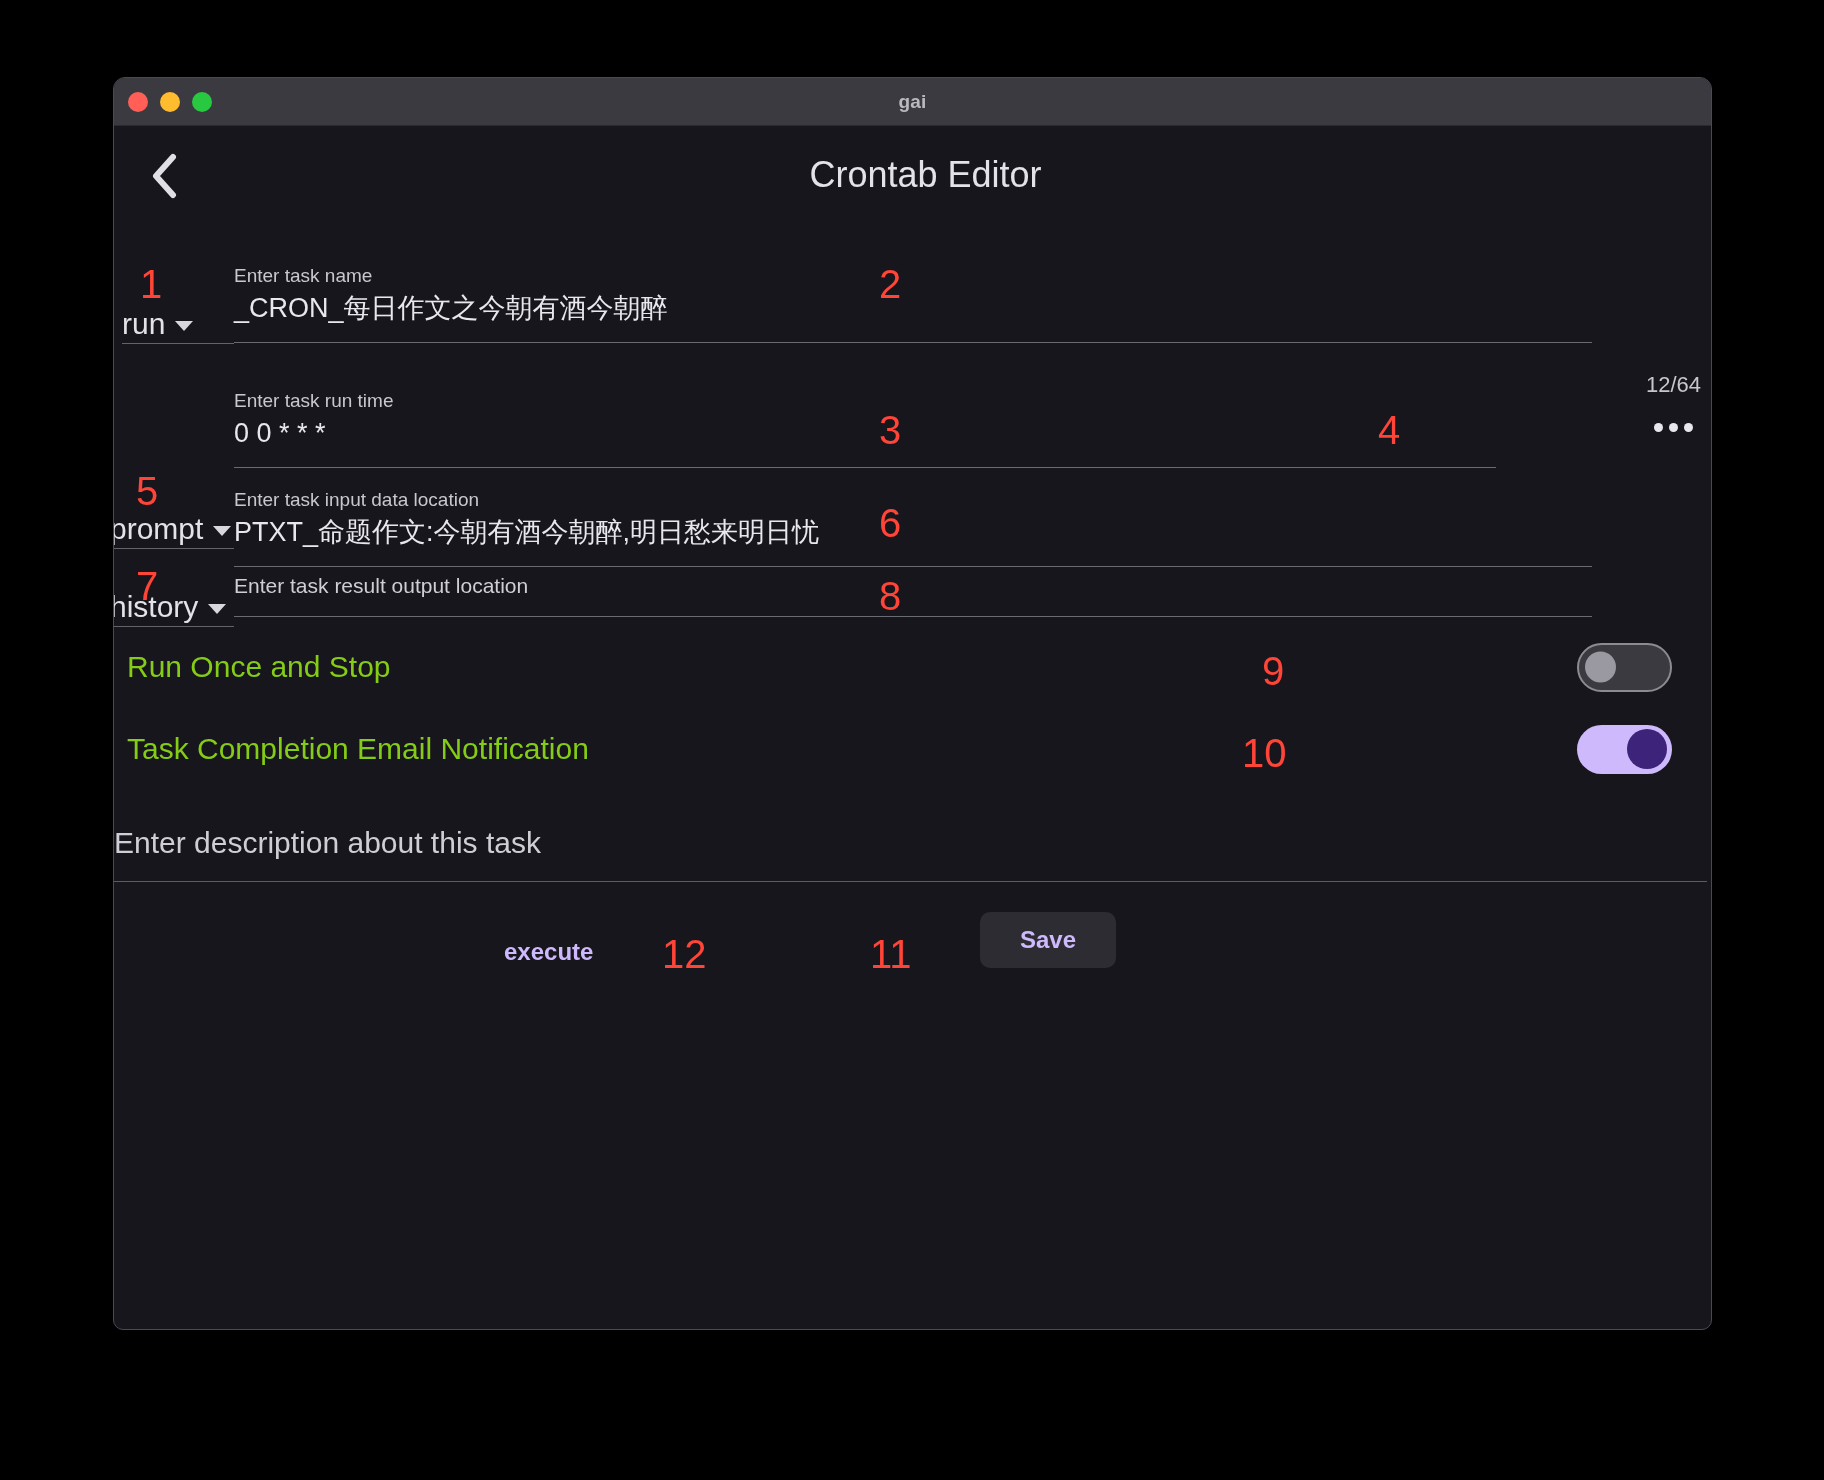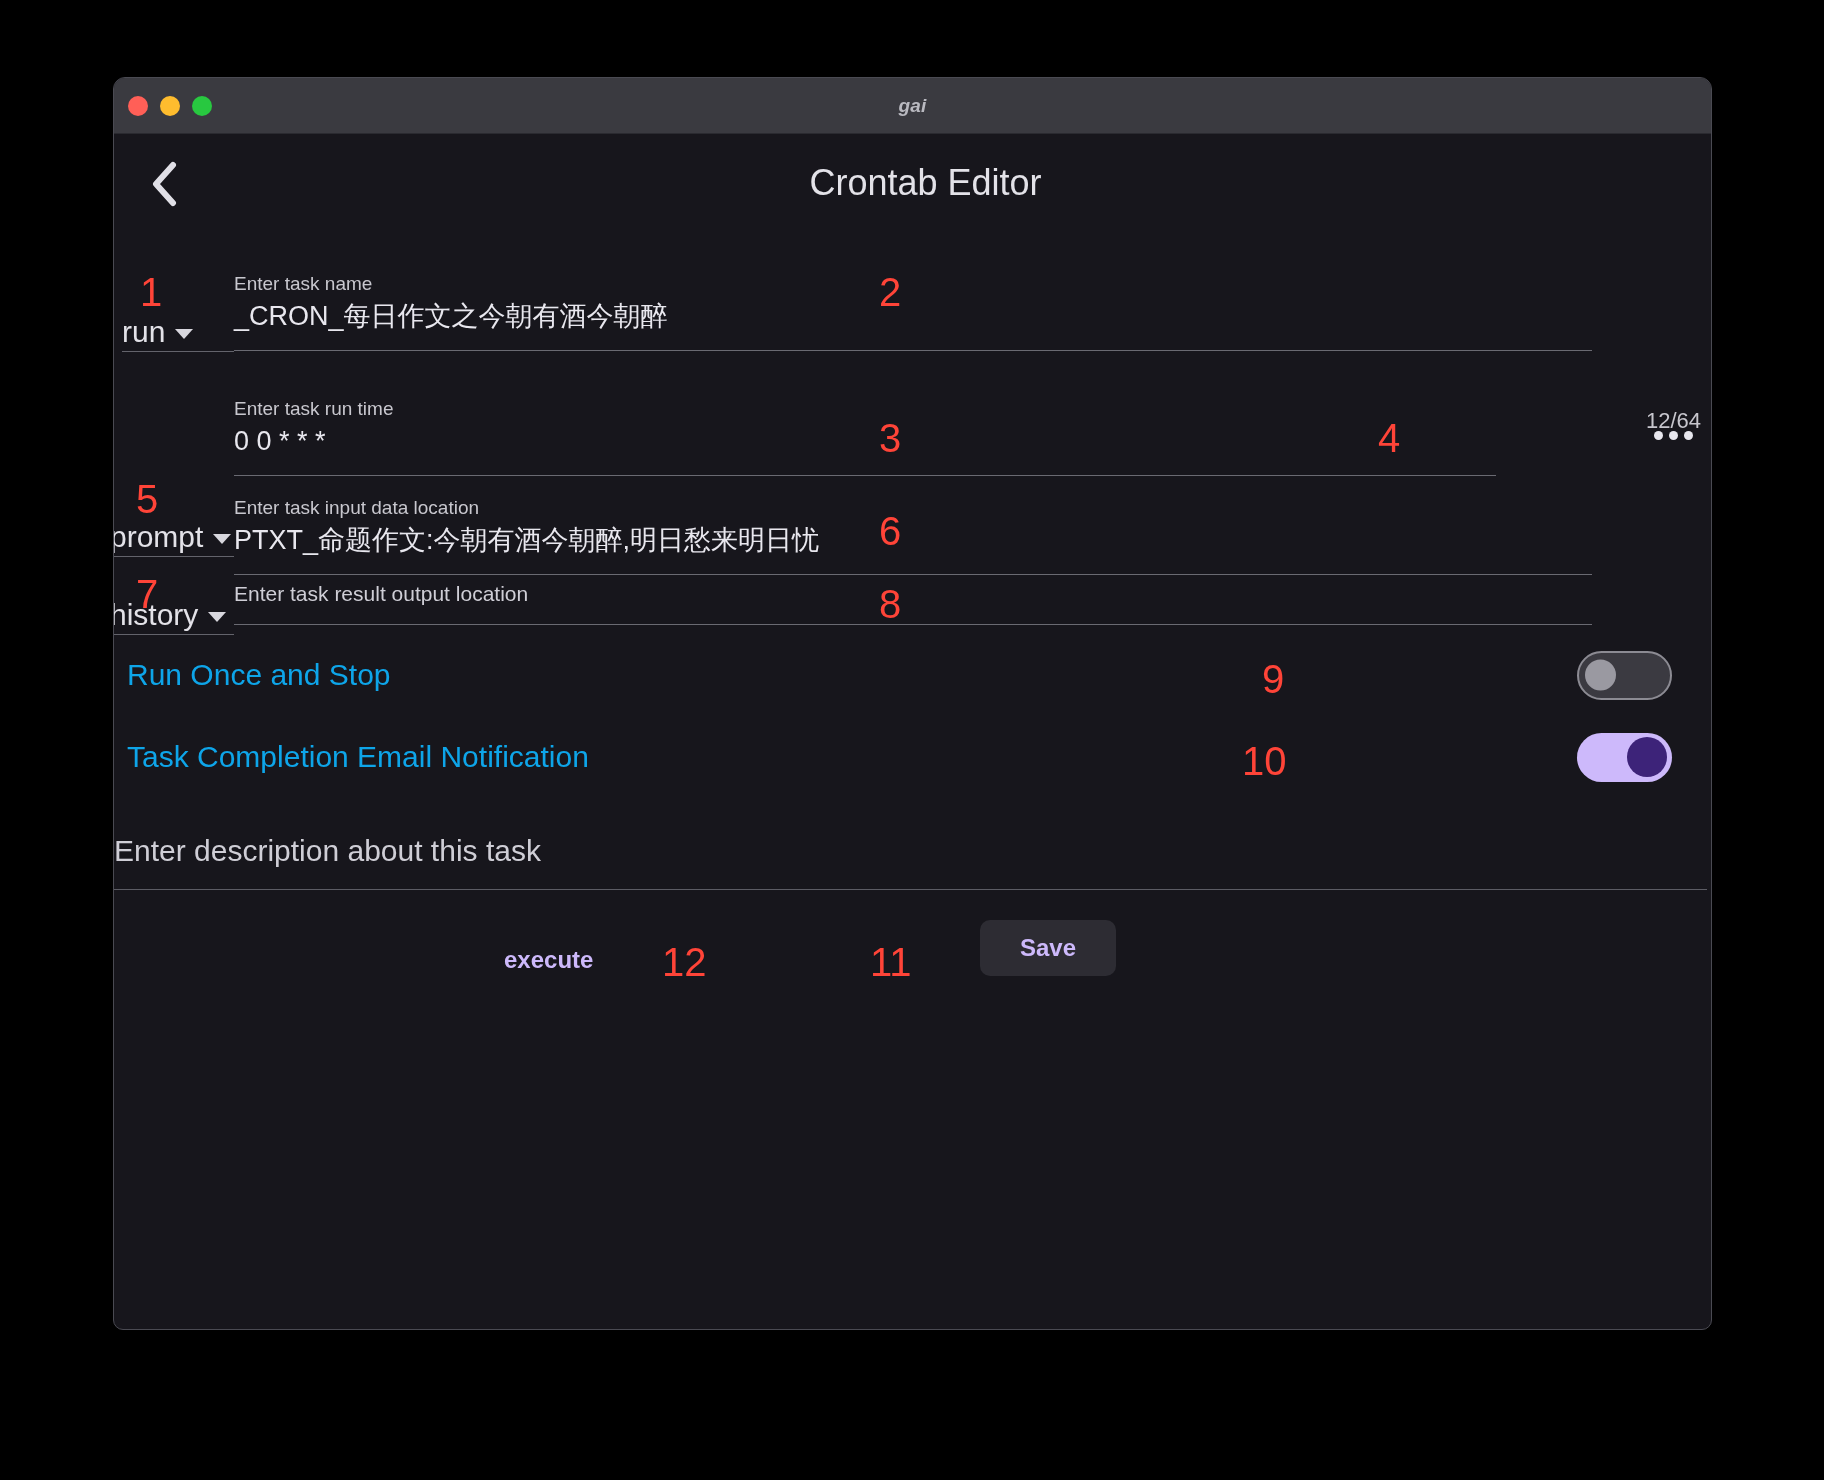--- a/index.html
+++ b/index.html
@@ -16,24 +16,24 @@
     left: 113px; top: 77px;
     width: 1599px; height: 1253px;
     border-radius: 12px 12px 10px 10px;
     background: #17161c;
     border: 1px solid #4a4a52;
     overflow: hidden;
     box-shadow: 0 10px 40px rgba(0,0,0,.8);
   }
   #titlebar {
     position: relative;
-    height: 56px;
+    height: 48px;
     background: #3a3a40;
     border-bottom: 1px solid #2a2a30;
-    display: flex; align-items: center; font-style: italic;
+    display: flex; align-items: center;
   }
   .traffic {
     display: flex; gap: 12px; margin-left: 14px;
   }
   .dot { width: 20px; height: 20px; border-radius: 50%; display: block; }
   .dot.red    { background: #ff5f57; }
   .dot.yellow { background: #febc2e; }
   .dot.green  { background: #28c840; }
   #window-title {
     position: absolute; left: 0; right: 0; text-align: center;
@@ -98,37 +98,37 @@
   .field-value {
     font-size: 27px; color: #e8e7ee; line-height: 1.15;
     white-space: nowrap;
   }
   .field-placeholder {
     font-size: 21px; color: #cfced6; line-height: 1.15;
   }
 
   #char-counter {
     position: absolute; right: 10px; top: 246px;
-    font-size: 22px; color: #c7c6cd; margin-top: 28px;
+    font-size: 22px; color: #c7c6cd;
   }
 
   #more-icon {
     position: absolute; right: 18px; top: 297px;
     display: flex; gap: 6px; align-items: center; cursor: pointer;
   }
   #more-icon i { width: 9px; height: 9px; border-radius: 50%; background: #e8e7ee; display: block; }
 
   
   .toggle-row {
     position: absolute; left: 0; right: 0; height: 82px;
     display: flex; align-items: center;
   }
   .toggle-label {
     position: absolute; left: 13px;
-    font-size: 30px; color: #0ea5e9;
+    font-size: 30px; color: #84cc16;
   }
   .switch {
     position: absolute; right: 39px;
     width: 95px; height: 49px; border-radius: 26px;
     cursor: pointer;
   }
   .switch.off {
     background: #3b3a41; border: 2px solid #8c8b93;
   }
   .switch.off .knob {

